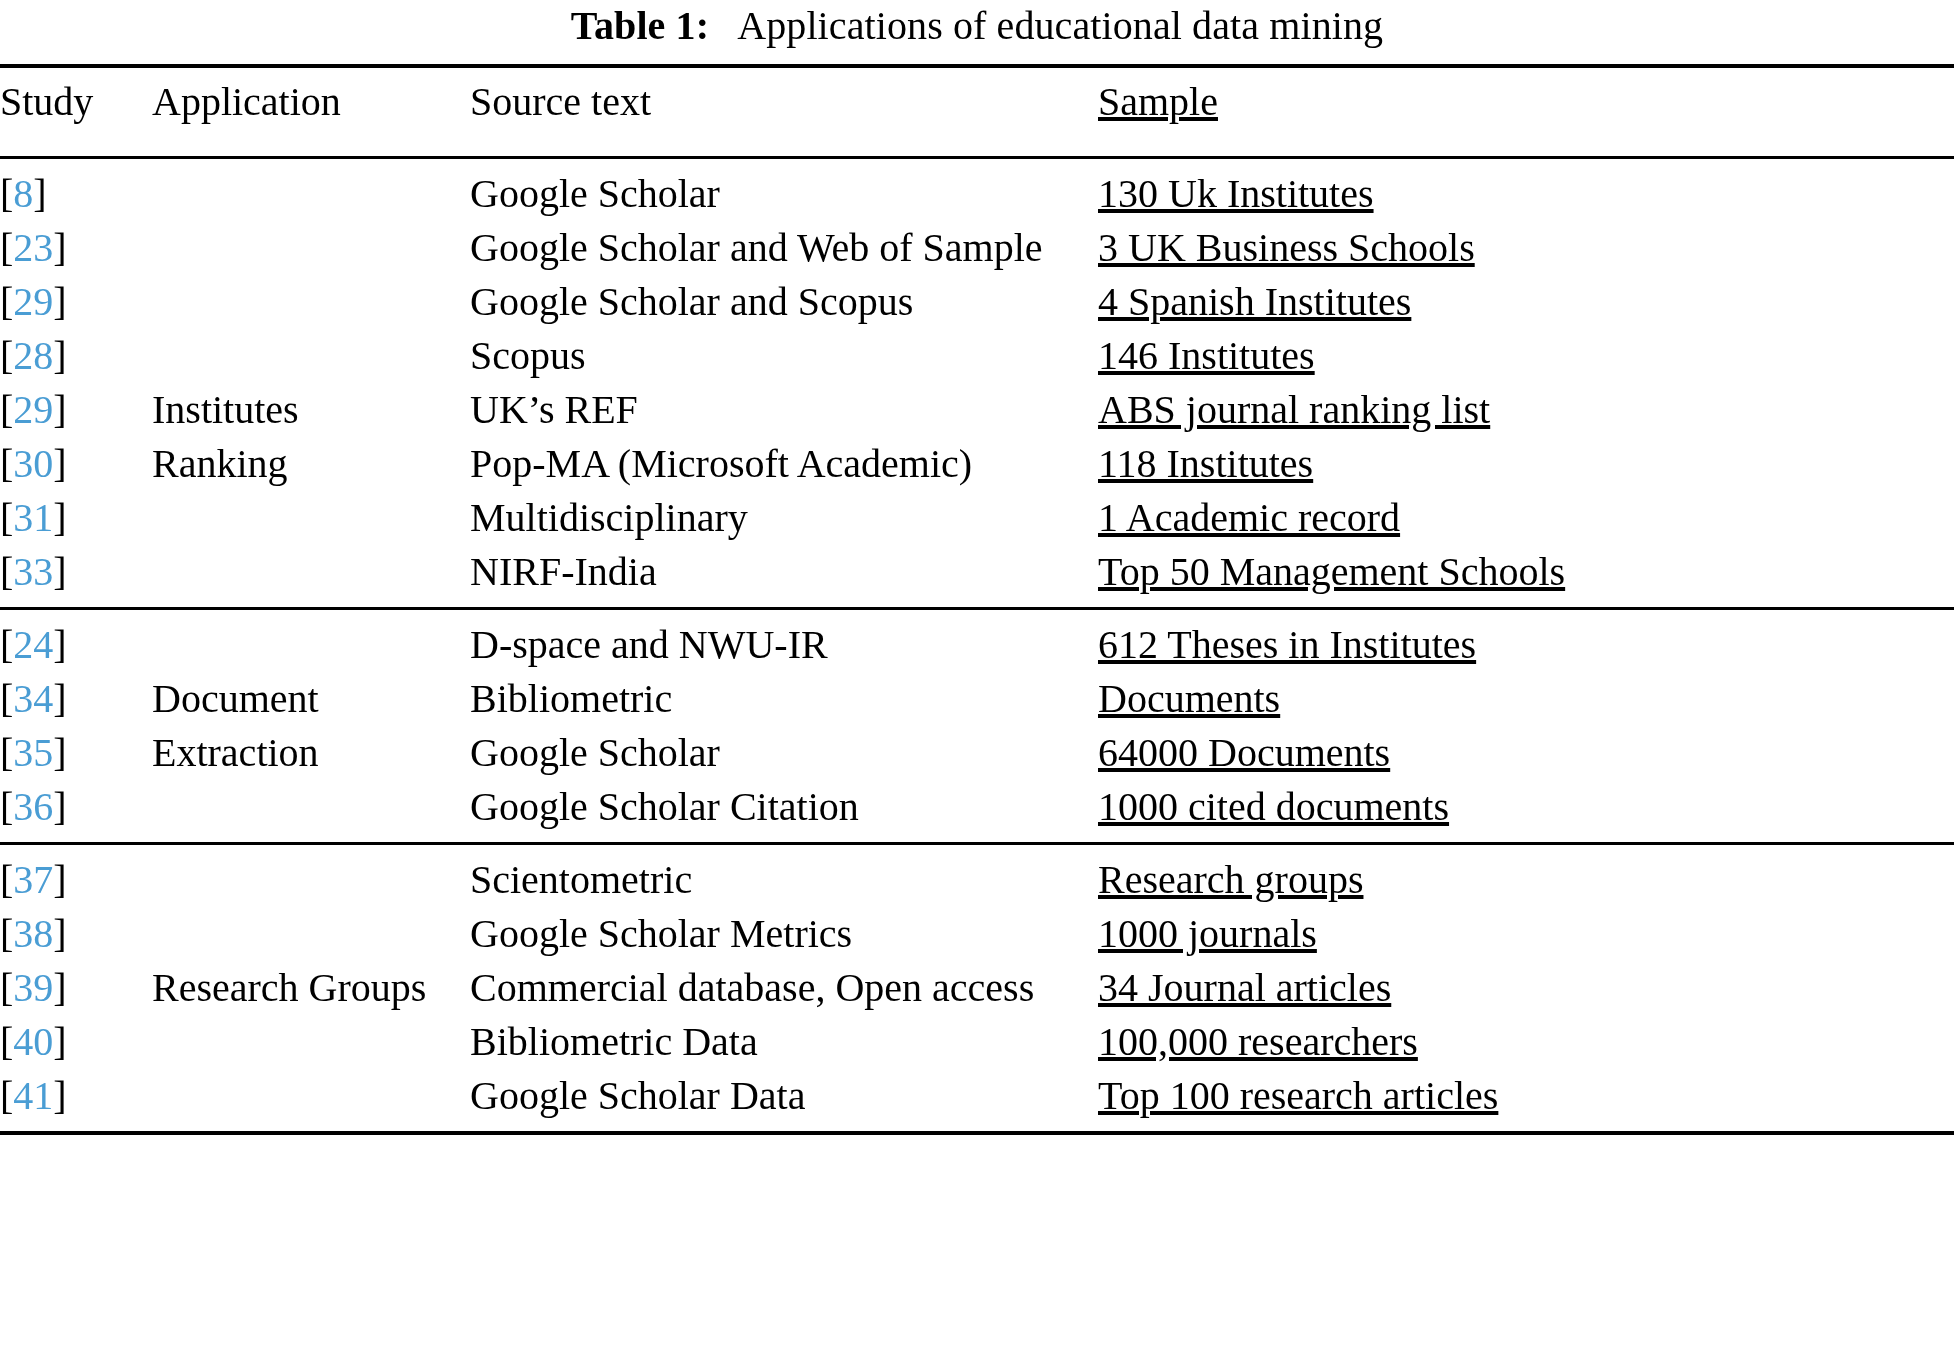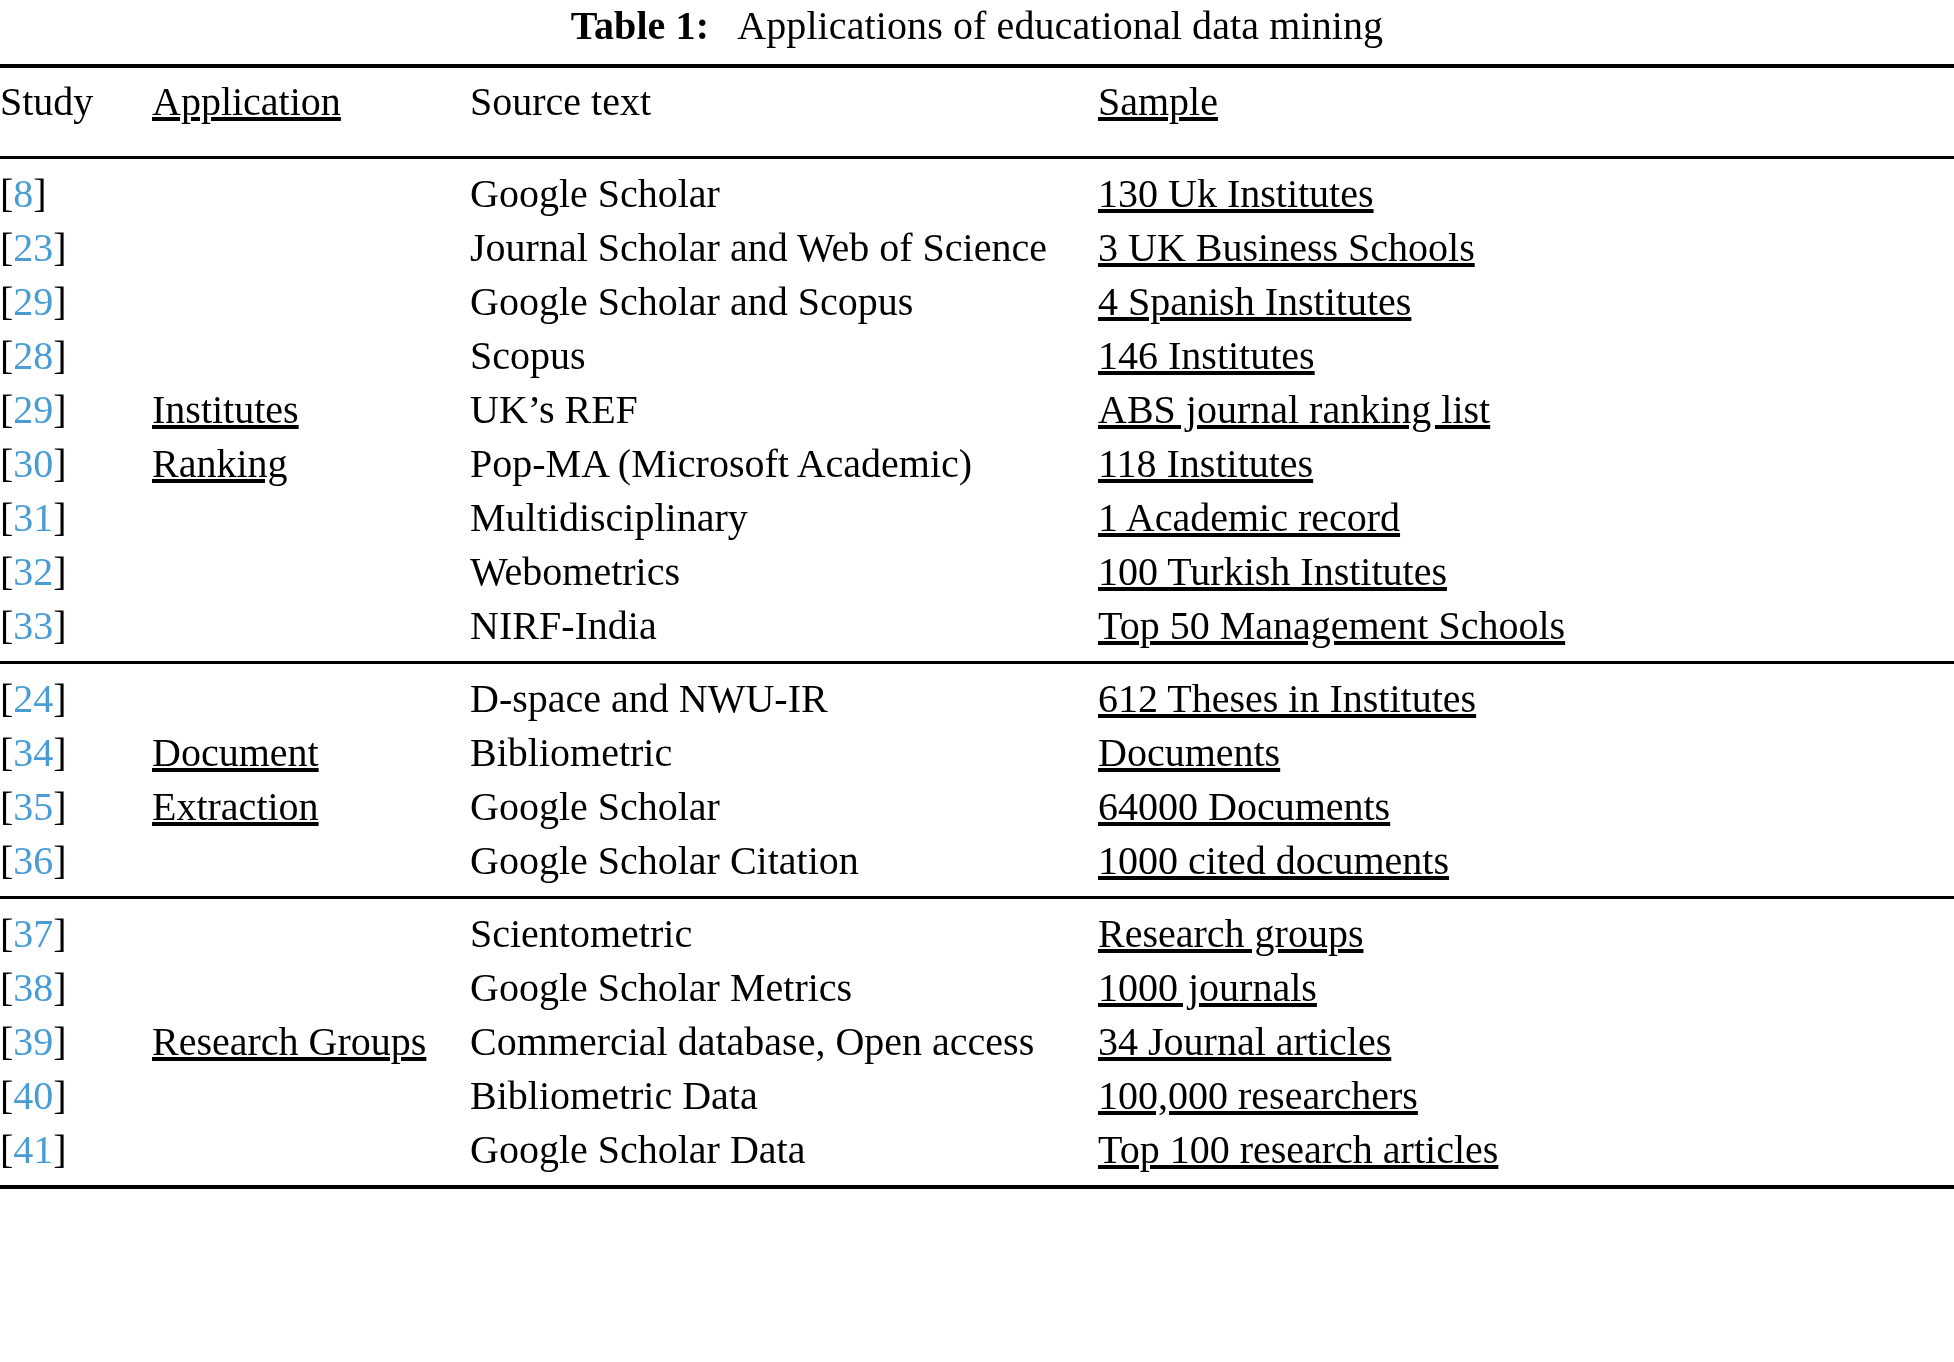--- a/index.html
+++ b/index.html
@@ -97,21 +97,21 @@
     height: 48px;
   }
   tr.row.first-in-block td {
     padding-top: 11px;
   }
   tr.row.last-in-block td {
     padding-bottom: 11px;
   }
 
   td.cell-study   { padding-left: 0; }
-  td.cell-app     { padding-left: 0; text-decoration: underline; }
+  td.cell-app     { padding-left: 0; }
   td.cell-source  { padding-left: 0; }
   td.cell-sample  { padding-left: 0; text-decoration: underline; }
 
   .ref-open, .ref-close { color: #000000; }
   .ref-num { color: #4a9dd4; }
 
   .nowrapish { white-space: nowrap; }
 </style>
 </head>
 <body>
@@ -152,21 +152,21 @@
     <tbody id="body-rows">
         <tr class="row first-in-block">
           <td class="cell-study nowrapish"><span class="ref-open">[</span><span class="ref-num">8</span><span class="ref-close">]</span></td>
           <td class="cell-app nowrapish"></td>
           <td class="cell-source nowrapish">Google Scholar</td>
           <td class="cell-sample nowrapish">130 Uk Institutes</td>
         </tr>
         <tr class="row">
           <td class="cell-study nowrapish"><span class="ref-open">[</span><span class="ref-num">23</span><span class="ref-close">]</span></td>
           <td class="cell-app nowrapish"></td>
-          <td class="cell-source nowrapish">Journal Scholar and Web of Science</td>
+          <td class="cell-source nowrapish">Google Scholar and Web of Sample</td>
           <td class="cell-sample nowrapish">3 UK Business Schools</td>
         </tr>
         <tr class="row">
           <td class="cell-study nowrapish"><span class="ref-open">[</span><span class="ref-num">29</span><span class="ref-close">]</span></td>
           <td class="cell-app nowrapish"></td>
           <td class="cell-source nowrapish">Google Scholar and Scopus</td>
           <td class="cell-sample nowrapish">4 Spanish Institutes</td>
         </tr>
         <tr class="row">
           <td class="cell-study nowrapish"><span class="ref-open">[</span><span class="ref-num">28</span><span class="ref-close">]</span></td>
@@ -185,26 +185,20 @@
           <td class="cell-app nowrapish">Ranking</td>
           <td class="cell-source nowrapish">Pop-MA (Microsoft Academic)</td>
           <td class="cell-sample nowrapish">118 Institutes</td>
         </tr>
         <tr class="row">
           <td class="cell-study nowrapish"><span class="ref-open">[</span><span class="ref-num">31</span><span class="ref-close">]</span></td>
           <td class="cell-app nowrapish"></td>
           <td class="cell-source nowrapish">Multidisciplinary</td>
           <td class="cell-sample nowrapish">1 Academic record</td>
         </tr>
-        <tr class="row">
-          <td class="cell-study nowrapish"><span class="ref-open">[</span><span class="ref-num">32</span><span class="ref-close">]</span></td>
-          <td class="cell-app nowrapish"></td>
-          <td class="cell-source nowrapish">Webometrics</td>
-          <td class="cell-sample nowrapish">100 Turkish Institutes</td>
-        </tr>
         <tr class="row last-in-block">
           <td class="cell-study nowrapish"><span class="ref-open">[</span><span class="ref-num">33</span><span class="ref-close">]</span></td>
           <td class="cell-app nowrapish"></td>
           <td class="cell-source nowrapish">NIRF-India</td>
           <td class="cell-sample nowrapish">Top 50 Management Schools</td>
         </tr>
         <tr class="rule-mid">
           <td colspan="4"></td>
         </tr>
         <tr class="row first-in-block">

